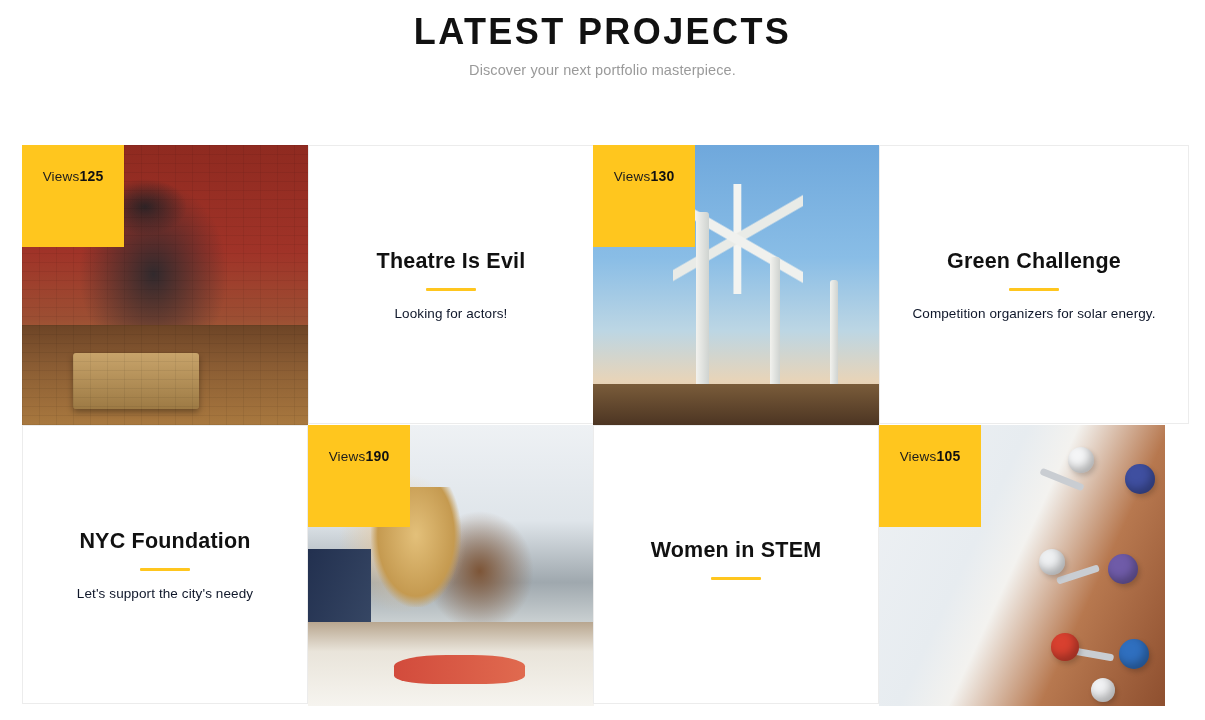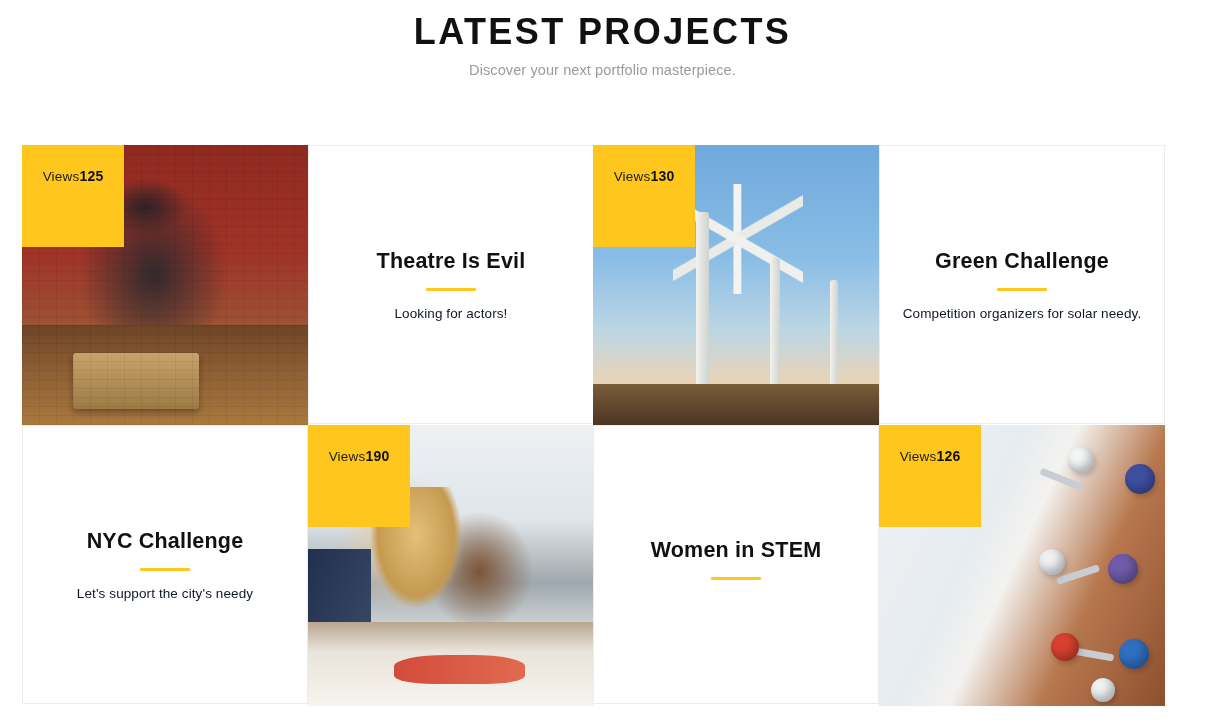--- a/index.html
+++ b/index.html
@@ -242,28 +242,28 @@
         <div class="ground"></div>
       </div>
       <div class="views-badge">
         <div class="views-inner">
           <span class="views-label">Views</span>
           <span class="views-count">130</span>
         </div>
       </div>
     </div>
 
-    <div class="cell text" style="left:857px; top:0px; width:286px;">
+    <div class="cell text" style="left:857px; top:0px; width:310px;">
       <div class="card-title">Green Challenge</div>
       <div class="card-rule"></div>
-      <div class="card-sub">Competition organizers for solar needy.</div>
+      <div class="card-sub">Competition organizers for solar energy.</div>
     </div>
 
     <div class="cell text" style="left:0px; top:280px;">
-      <div class="card-title">NYC Challenge</div>
+      <div class="card-title">NYC Foundation</div>
       <div class="card-rule"></div>
       <div class="card-sub">Let's support the city's needy</div>
     </div>
 
     <div class="cell photo" style="left:286px; top:280px;">
       <div class="photo-art art-classroom">
         <div class="dark"></div>
         <div class="hair"></div>
         <div class="table"></div>
         <div class="paint"></div>
@@ -290,19 +290,19 @@
         <div class="ball" style="left:56%; top:44%; width:26px; height:26px; background:#eef0f2;"></div>
         <div class="ball" style="left:80%; top:46%; width:30px; height:30px; background:#6f5ba8;"></div>
         <div class="stick" style="left:64%; top:80%; width:52px; height:7px; transform:rotate(10deg);"></div>
         <div class="ball" style="left:60%; top:74%; width:28px; height:28px; background:#d8402f;"></div>
         <div class="ball" style="left:84%; top:76%; width:30px; height:30px; background:#2f6fbf;"></div>
         <div class="ball" style="left:74%; top:90%; width:24px; height:24px; background:#f1f2f4;"></div>
       </div>
       <div class="views-badge">
         <div class="views-inner">
           <span class="views-label">Views</span>
-          <span class="views-count">126</span>
+          <span class="views-count">105</span>
         </div>
       </div>
     </div>
 
   </div>
 </div>
 
 </body></html>

